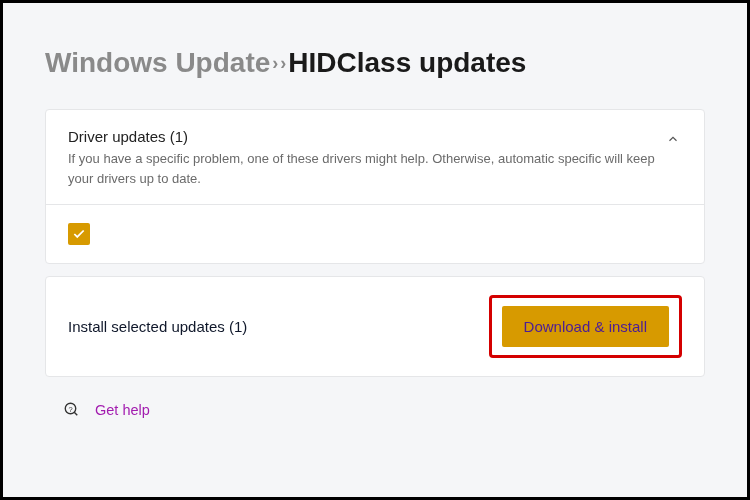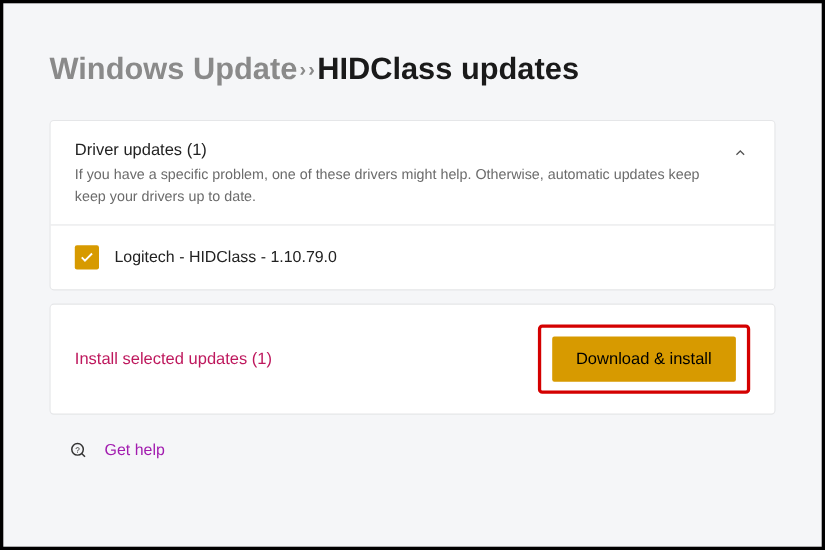--- a/index.html
+++ b/index.html
@@ -57,29 +57,29 @@
       flex-shrink: 0;
     }
     .checkbox svg { width: 14px; height: 14px; }
     .driver-name { font-size: 14.5px; color: #222; }
     .action-card {
       display: flex;
       align-items: center;
       justify-content: space-between;
       padding: 18px 22px;
     }
-    .action-text { font-size: 15px; color: #be185d; }
+    .action-text { font-size: 15px; color: #0f172a; }
     .btn-wrap {
       border: 3px solid #d40000;
       border-radius: 4px;
       padding: 8px 10px;
     }
     .dl-btn {
       background: #d79a00;
-      color: #000000;
+      color: #4c1d95;
       border: none;
       font-size: 15px;
       padding: 12px 22px;
       border-radius: 2px;
       cursor: pointer;
       font-family: inherit;
     }
     .help {
       display: flex;
       align-items: center;
@@ -100,35 +100,34 @@
   <span class="breadcrumb-item dim">Windows Update</span>
   <span class="chev">›</span>
   <span class="chev">›</span>
   <span class="breadcrumb-item current">HIDClass updates</span>
 </div>
 
 <div class="card">
   <div class="section-header">
     <div class="titles">
       <div class="section-title">Driver updates (1)</div>
-      <div class="section-desc">If you have a specific problem, one of these drivers might help. Otherwise, automatic updates keep keep your drivers up to date.</div>
+      <div class="section-desc">If you have a specific problem, one of these drivers might help. Otherwise, automatic specific will keep your drivers up to date.</div>
     </div>
     <div class="chev-up">
       <svg width="14" height="14" viewBox="0 0 24 24" fill="none" stroke="currentColor" stroke-width="2">
           <polyline points="18 15 12 9 6 15"></polyline>
         </svg>
     </div>
   </div>
   <div class="driver-row">
     <div class="checkbox">
       <svg viewBox="0 0 24 24" fill="none" stroke="#fff" stroke-width="3">
           <polyline points="20 6 9 17 4 12"></polyline>
         </svg>
     </div>
-    <div class="driver-name">Logitech - HIDClass - 1.10.79.0</div>
   </div>
 </div>
 
 <div class="card action-card">
   <div class="action-text">Install selected updates (1)</div>
   <div class="btn-wrap">
     <button class="dl-btn">Download &amp; install</button>
   </div>
 </div>
 

